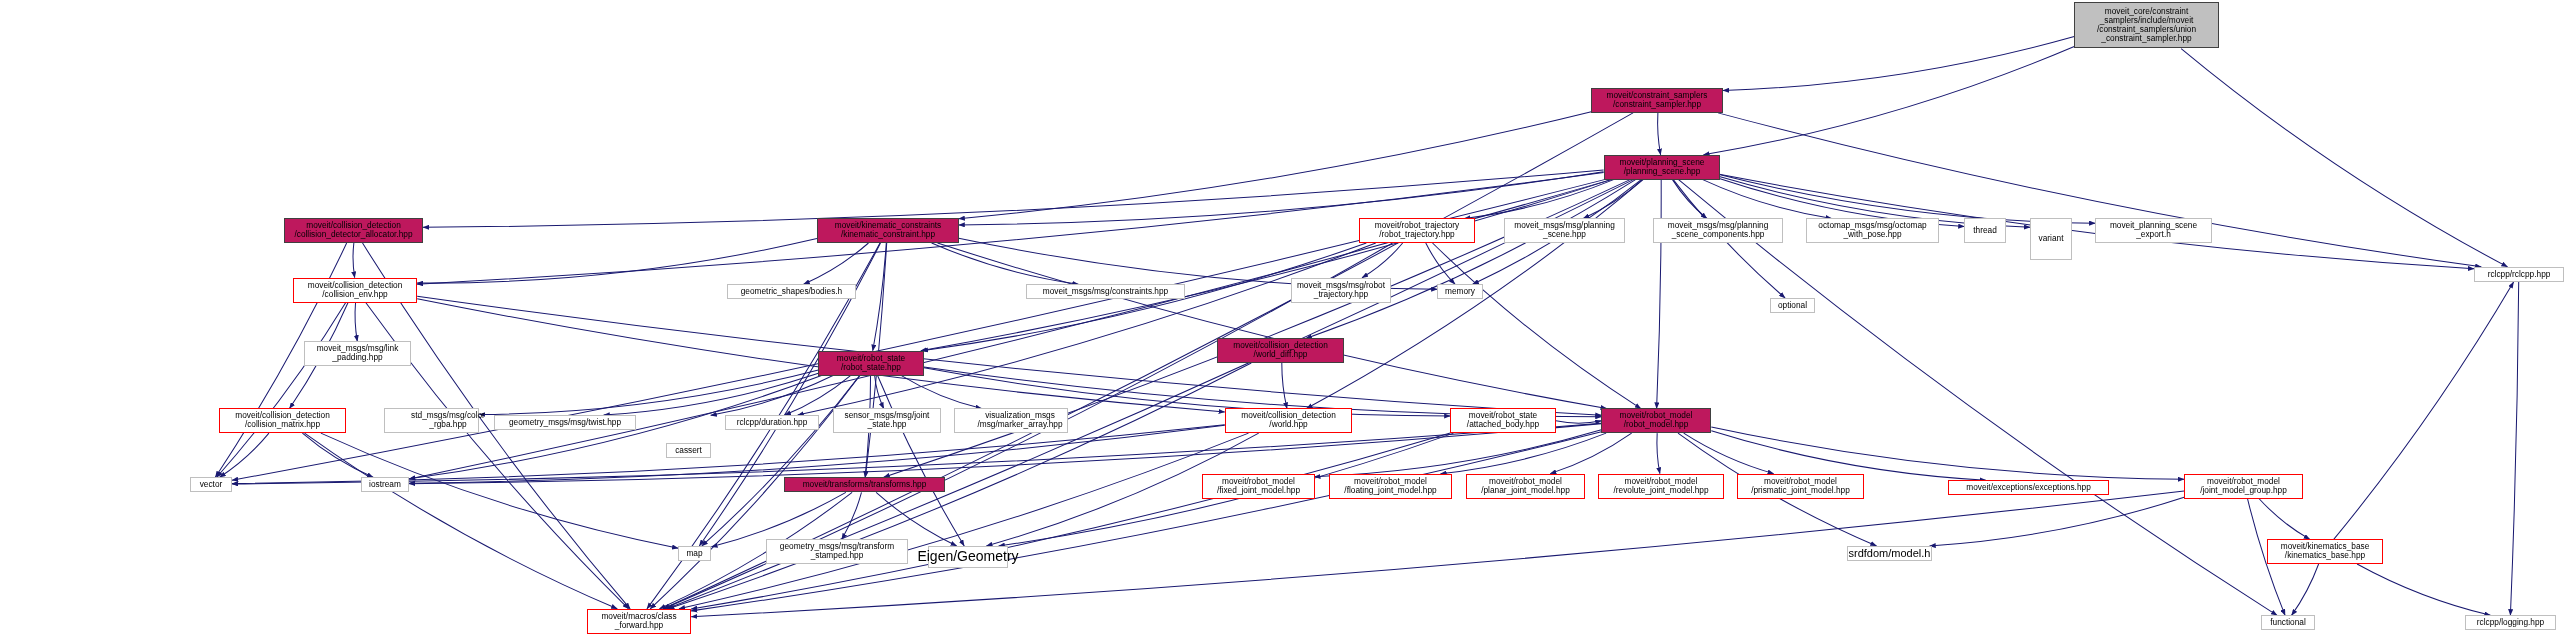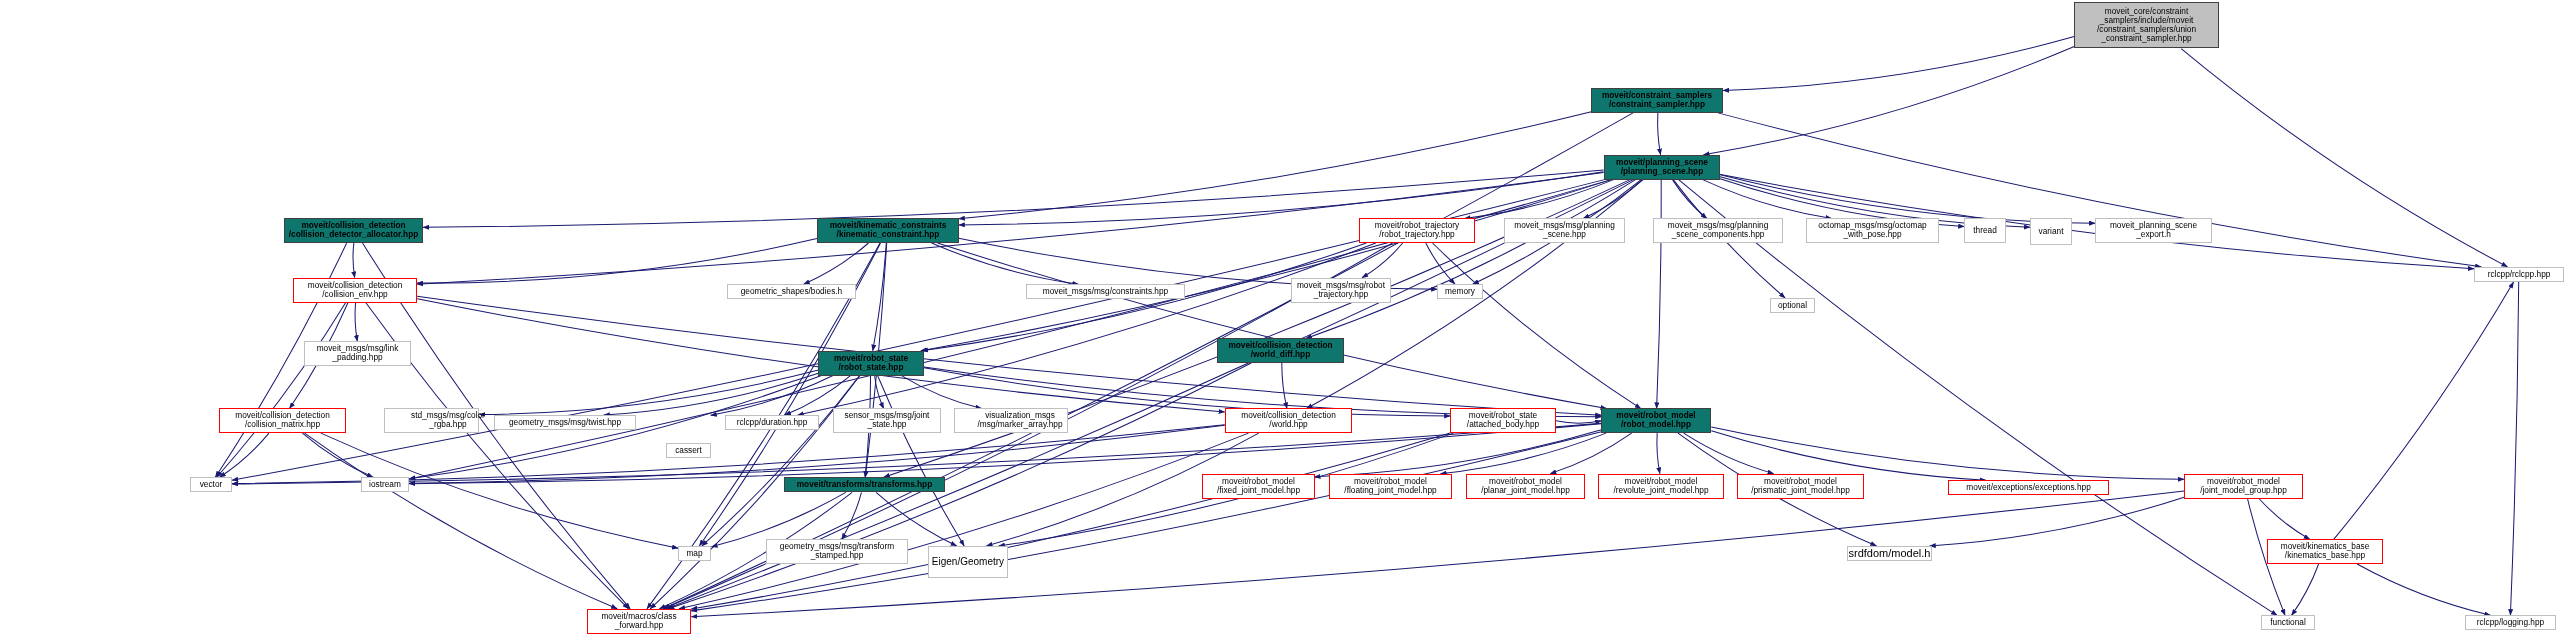--- a/index.html
+++ b/index.html
@@ -5,21 +5,21 @@
 <style>
   html,body{margin:0;padding:0;background:#ffffff;}
   #canvas{position:relative;width:2576px;height:640px;background:#ffffff;
           font-family:"Liberation Sans","DejaVu Sans",sans-serif;overflow:hidden;}
   .node{position:absolute;box-sizing:border-box;display:flex;align-items:center;
         justify-content:center;text-align:center;line-height:1.12;
         color:#000000;white-space:pre-line;}
   .n-grey{background:#c0c0c0;border:0.7px solid #404040;}
   .n-white{background:#ffffff;border:0.7px solid #bfbfbf;}
   .n-red{background:#ffffff;border:0.7px solid #ff0000;}
-  .n-black{background:#0f766e;border:0.7px solid #404040;font-weight:bold;}
+  .n-black{background:#be185d;border:0.7px solid #404040;}
   svg.edges{position:absolute;left:0;top:0;width:2576px;height:640px;
             pointer-events:none;}
 </style>
 </head>
 <body>
 
 <div id="canvas">
   <svg class="edges" id="edge-layer" viewBox="0 0 3563 885" width="2576" height="640">
     <defs>
       <marker id="ah" markerWidth="9" markerHeight="7" refX="8.5" refY="3.5" orient="auto" markerUnits="userSpaceOnUse">
@@ -146,21 +146,21 @@
 /kinematic_constraint.hpp</div>
       <div class="node n-red" style="left: 1359px; top: 218px; width: 116px; height: 24.6px; font-size: 8.3px;">moveit/robot_trajectory
 /robot_trajectory.hpp</div>
       <div class="node n-white" style="left: 1504px; top: 218px; width: 121px; height: 24.6px; font-size: 8.3px;">moveit_msgs/msg/planning
 _scene.hpp</div>
       <div class="node n-white" style="left: 1653px; top: 218px; width: 130px; height: 24.6px; font-size: 8.3px;">moveit_msgs/msg/planning
 _scene_components.hpp</div>
       <div class="node n-white" style="left: 1806px; top: 218px; width: 133px; height: 24.6px; font-size: 8.3px;">octomap_msgs/msg/octomap
 _with_pose.hpp</div>
       <div class="node n-white" style="left: 1964px; top: 218px; width: 42px; height: 24.6px; font-size: 8.3px;">thread</div>
-      <div class="node n-white" style="left: 2030px; top: 218px; width: 42px; height: 27px; font-size: 8.3px;">variant</div>
+      <div class="node n-white" style="left: 2030px; top: 218px; width: 42px; height: 42px; font-size: 8.3px;">variant</div>
       <div class="node n-white" style="left: 2095px; top: 218px; width: 117px; height: 24.6px; font-size: 8.3px;">moveit_planning_scene
 _export.h</div>
       <div class="node n-white" style="left: 2474px; top: 267px; width: 90px; height: 15px; font-size: 8.3px;">rclcpp/rclcpp.hpp</div>
       <div class="node n-red" style="left: 293px; top: 278px; width: 124px; height: 24.6px; font-size: 8.3px;">moveit/collision_detection
 /collision_env.hpp</div>
       <div class="node n-white" style="left: 727px; top: 284px; width: 129px; height: 15px; font-size: 8.3px;">geometric_shapes/bodies.h</div>
       <div class="node n-white" style="left: 1026px; top: 284px; width: 159px; height: 15px; font-size: 8.3px;">moveit_msgs/msg/constraints.hpp</div>
       <div class="node n-white" style="left: 1291px; top: 278px; width: 100px; height: 24.6px; font-size: 8.3px;">moveit_msgs/msg/robot
 _trajectory.hpp</div>
       <div class="node n-white" style="left: 1437px; top: 284px; width: 46px; height: 15px; font-size: 8.3px;">memory</div>
@@ -200,21 +200,21 @@
       <div class="node n-red" style="left: 1598px; top: 474px; width: 126px; height: 24.6px; font-size: 8.3px;">moveit/robot_model
 /revolute_joint_model.hpp</div>
       <div class="node n-red" style="left: 1737px; top: 474px; width: 127px; height: 24.6px; font-size: 8.3px;">moveit/robot_model
 /prismatic_joint_model.hpp</div>
       <div class="node n-red" style="left: 1948px; top: 480px; width: 161px; height: 15px; font-size: 8.3px;">moveit/exceptions/exceptions.hpp</div>
       <div class="node n-red" style="left: 2184px; top: 474px; width: 119px; height: 24.6px; font-size: 8.3px;">moveit/robot_model
 /joint_model_group.hpp</div>
       <div class="node n-white" style="left: 678px; top: 546px; width: 33px; height: 15px; font-size: 8.3px;">map</div>
       <div class="node n-white" style="left: 766px; top: 539px; width: 142px; height: 24.6px; font-size: 8.3px;">geometry_msgs/msg/transform
 _stamped.hpp</div>
-      <div class="node n-white" style="left: 928px; top: 546px; width: 80px; height: 32px; font-size: 10px; text-align: center;">Eigen/Geometry</div>
+      <div class="node n-white" style="left: 928px; top: 546px; width: 80px; height: 22px; font-size: 14px; text-align: center;">Eigen/Geometry</div>
       <div class="node n-white" style="left: 1847px; top: 546px; width: 85px; height: 15px; font-size: 11px;">srdfdom/model.h</div>
       <div class="node n-red" style="left: 2267px; top: 539px; width: 116px; height: 24.6px; font-size: 8.3px;">moveit/kinematics_base
 /kinematics_base.hpp</div>
       <div class="node n-red" style="left: 587px; top: 609px; width: 104px; height: 24.6px; font-size: 8.3px;">moveit/macros/class
 _forward.hpp</div>
       <div class="node n-white" style="left: 2261px; top: 615px; width: 54px; height: 15px; font-size: 8.3px;">functional</div>
       <div class="node n-white" style="left: 2465px; top: 615px; width: 91px; height: 15px; font-size: 8.3px;">rclcpp/logging.hpp</div>
     </div>
 </div>
 

